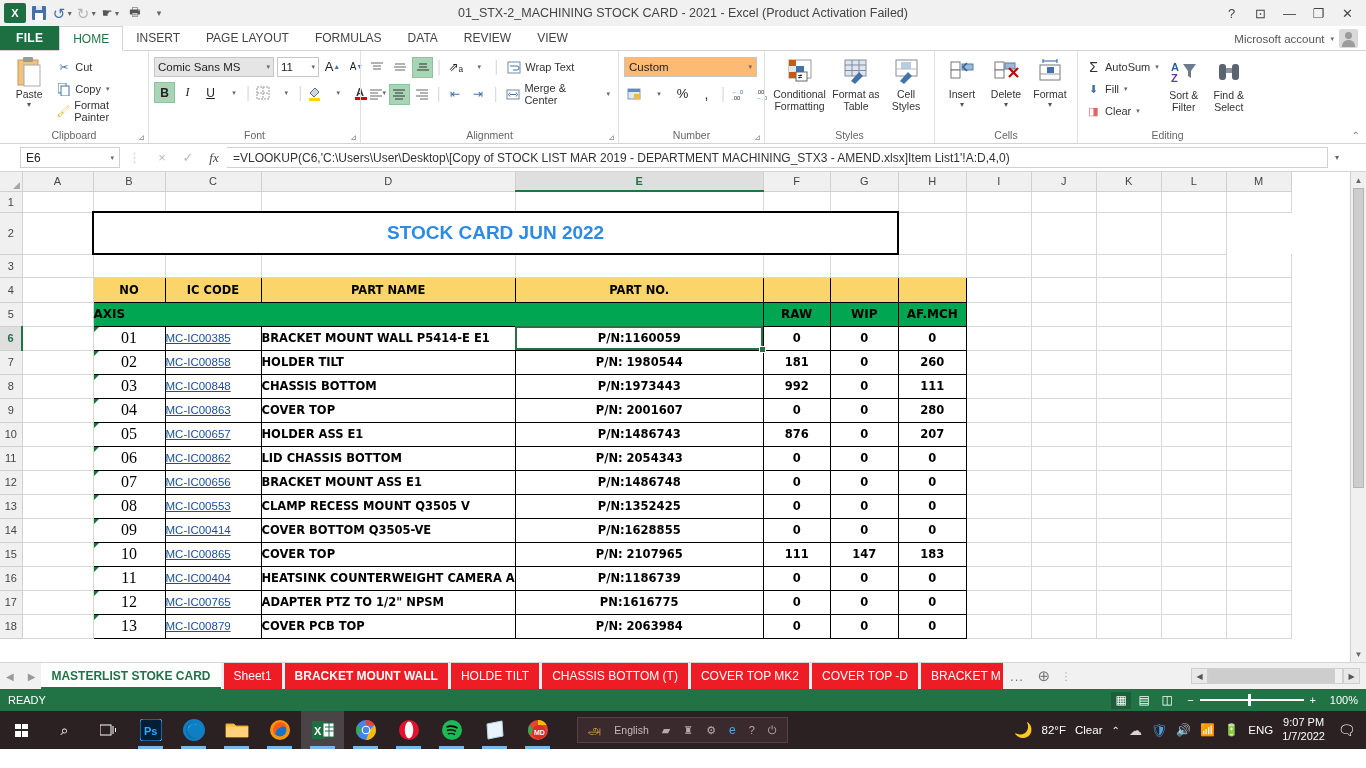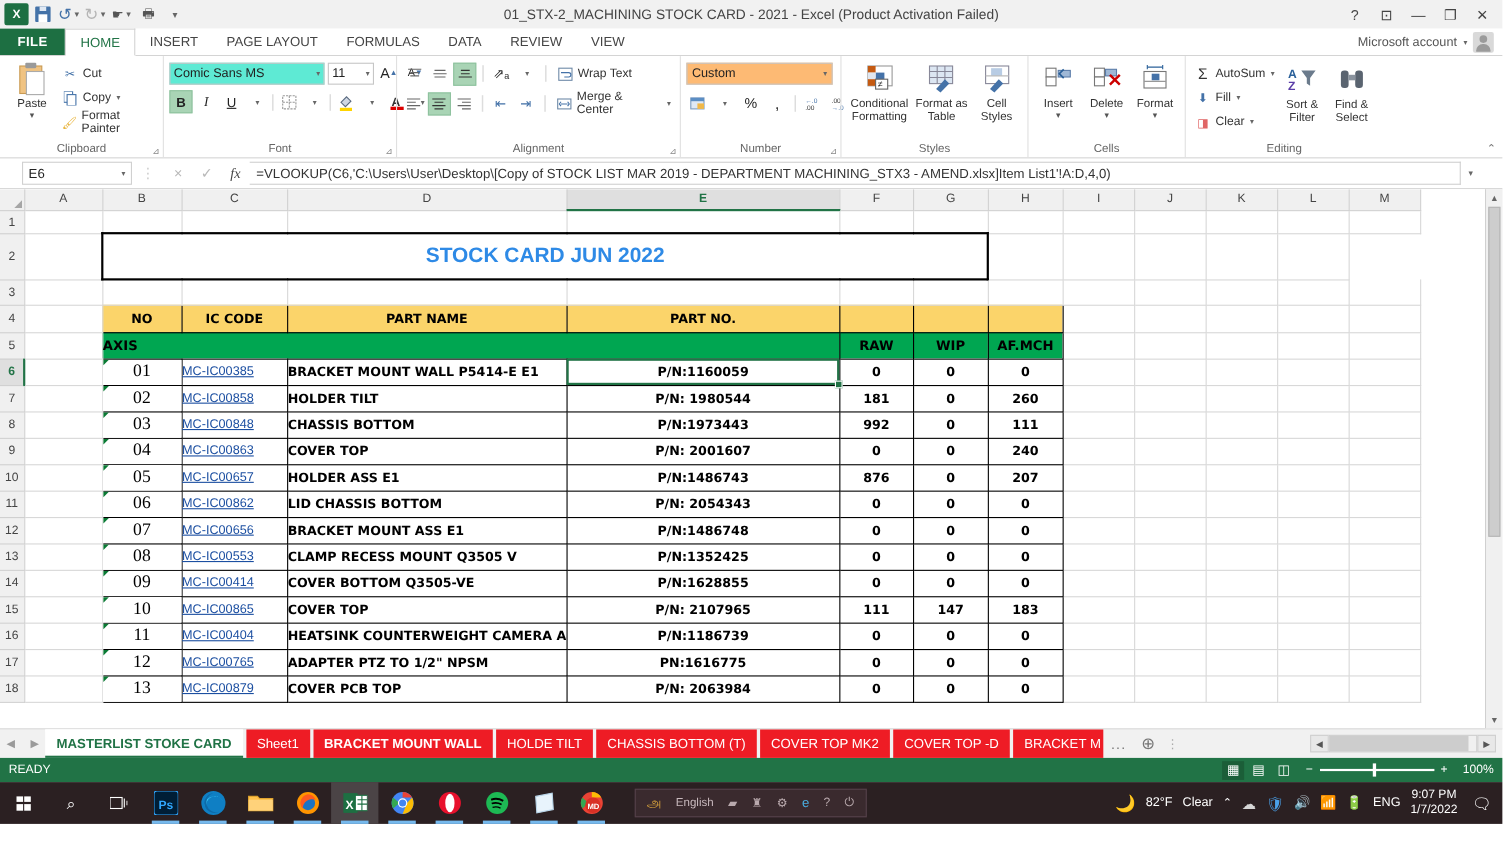--- a/index.html
+++ b/index.html
@@ -86,21 +86,21 @@
   .dlg { position:absolute; right:3px; bottom:1px; font-size:8px; color:#888;}
   .big-btn {
     display:flex; flex-direction:column; align-items:center; justify-content:flex-start;
     font-size:10.5px; color:#333; padding: 1px 3px; width:52px; line-height:1.12; text-align:center;
   }
   .ico-lg { height:34px; display:flex; align-items:center; justify-content:center;}
   .sm-row { display:flex; align-items:center; gap:4px; font-size:11px; color:#333; height:22px; padding:0 3px; }
   .sm-ico { width:15px; height:15px; display:flex; align-items:center; justify-content:center; font-size:11px;}
 
   .font-name {
-    width:141px; height:20px; border:1px solid #c6c6c6; background:#5eead4;
+    width:120px; height:20px; border:1px solid #c6c6c6; background:#e5e5e5;
     font-size:11.5px; display:flex; align-items:center; padding:0 3px; color:#222;
     justify-content:space-between;
   }
   .font-size {
     width:42px; height:20px; border:1px solid #c6c6c6; background:#fff;
     font-size:11.5px; display:flex; align-items:center; padding:0 3px; color:#222;
     justify-content:space-between;
   }
   .fbtn {
     width:21px; height:21px; display:flex; align-items:center; justify-content:center;
@@ -881,21 +881,21 @@
       </tr>
       <tr style="height:24px;">
         <th class="rowhead">9</th>
         <td class="cell"></td>
         <td class="d-no tri">04</td>
         <td class="d-code">MC-IC00863</td>
         <td class="d-txt">COVER TOP</td>
         <td class="d-pn">P/N: 2001607</td>
         <td class="d-num">0</td>
         <td class="d-num">0</td>
-        <td class="d-num">240</td>
+        <td class="d-num">280</td>
         <td class="cell"></td>
             <td class="cell"></td>
         <td class="cell"></td>
             <td class="cell"></td>
         <td class="cell"></td>
       </tr>
       <tr style="height:24px;">
         <th class="rowhead">10</th>
         <td class="cell"></td>
         <td class="d-no tri">05</td>

